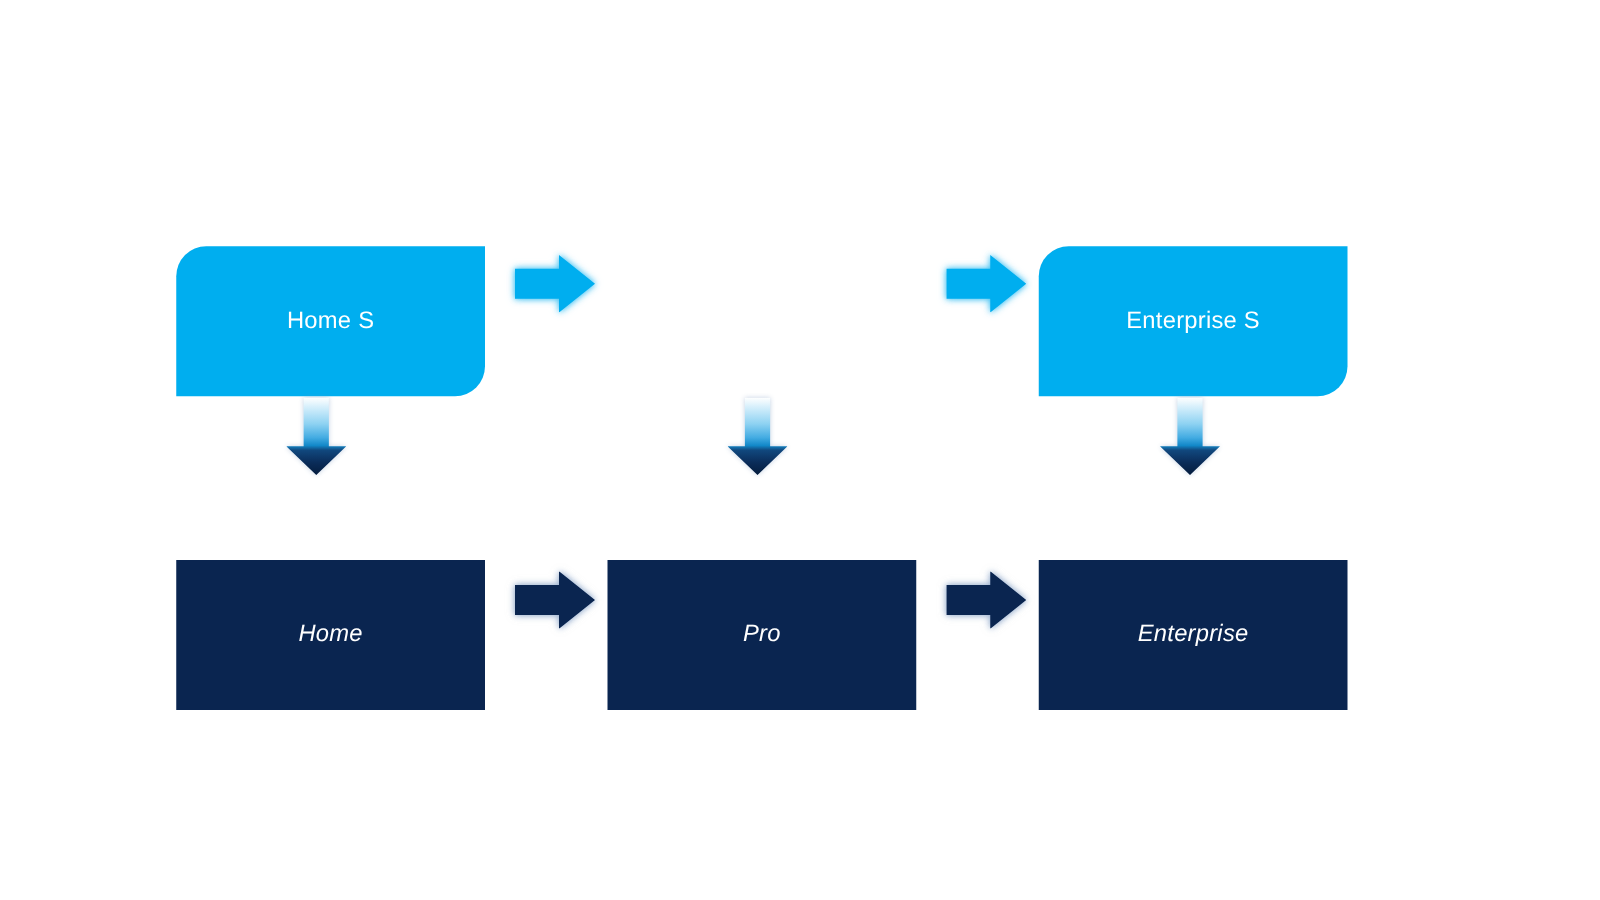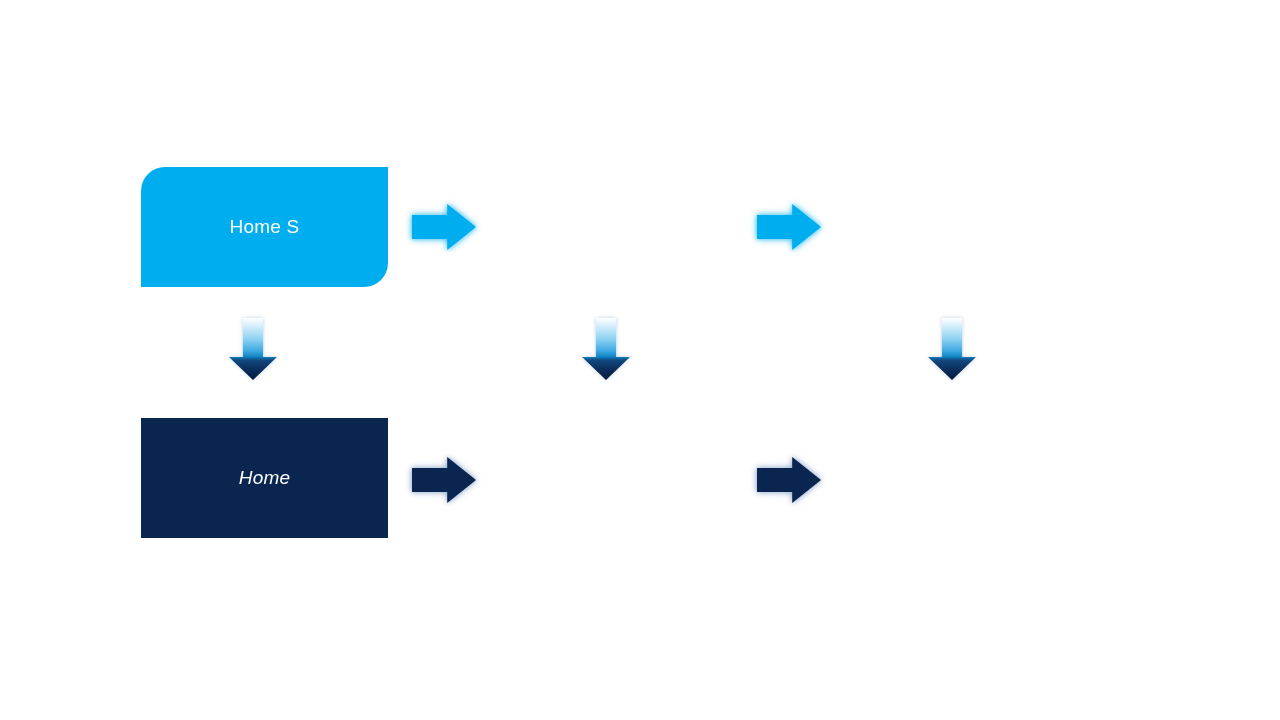--- a/index.html
+++ b/index.html
@@ -15,20 +15,21 @@
     background: var(--background, #ffffff);
     overflow: hidden;
   }
   .box {
     position: absolute;
     width: 247px;
     height: 120px;
     display: flex;
     align-items: center;
     justify-content: center;
+    margin-top: 30px;
   }
   .box .label {
     font-size: 19px;
     letter-spacing: 0.2px;
     line-height: 1.2;
     text-align: center;
   }
   .box.top {
     top: 167px;
     background: var(--top-box, #00AEEF);
@@ -93,20 +94,23 @@
   .da3 { left: 928px; }
 </style>
 </head>
 <body>
 
 <div class="canvas">
 
   <div class="box top col1">
     <span class="label">Home S</span>
   </div>
+  <div class="box top col3">
+    <span class="label">Enterprise S</span>
+  </div>
 
   <div class="right-arrow-wrap toprow gap1">
     <div class="right-arrow light"></div>
   </div>
   <div class="right-arrow-wrap toprow gap2">
     <div class="right-arrow light"></div>
   </div>
 
   <div class="down-arrow-wrap da1">
     <div class="down-arrow"></div>
@@ -114,20 +118,26 @@
   <div class="down-arrow-wrap da2">
     <div class="down-arrow"></div>
   </div>
   <div class="down-arrow-wrap da3">
     <div class="down-arrow"></div>
   </div>
 
   <div class="box bottom col1">
     <span class="label">Home</span>
   </div>
+  <div class="box bottom col2">
+    <span class="label">Pro</span>
+  </div>
+  <div class="box bottom col3">
+    <span class="label">Enterprise</span>
+  </div>
 
   <div class="right-arrow-wrap bottomrow gap1">
     <div class="right-arrow dark"></div>
   </div>
   <div class="right-arrow-wrap bottomrow gap2">
     <div class="right-arrow dark"></div>
   </div>
 
 </div>
 

